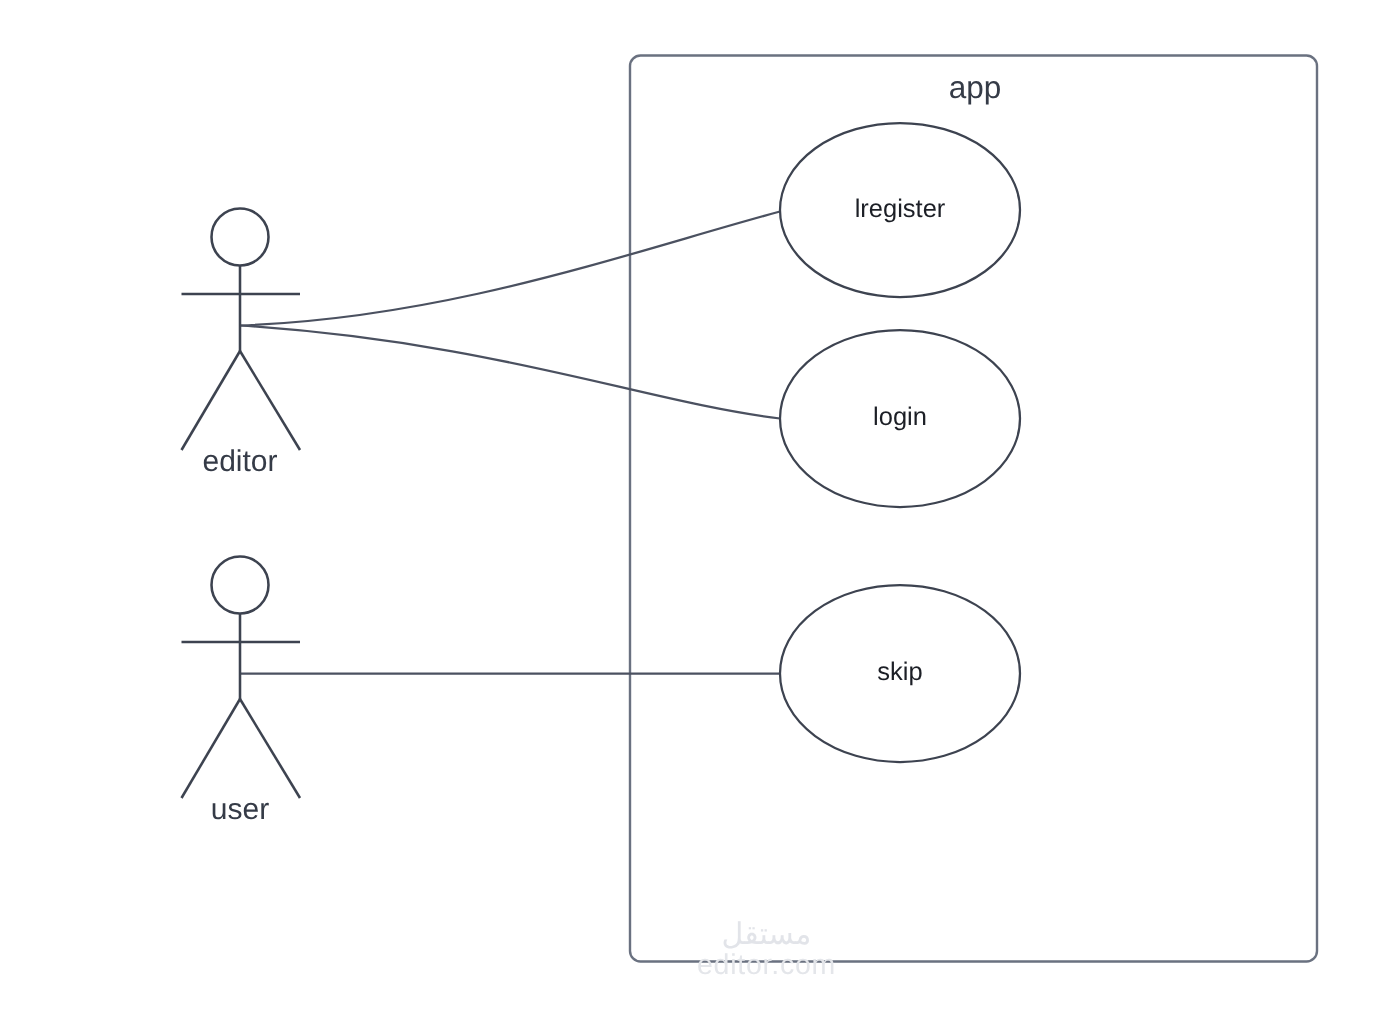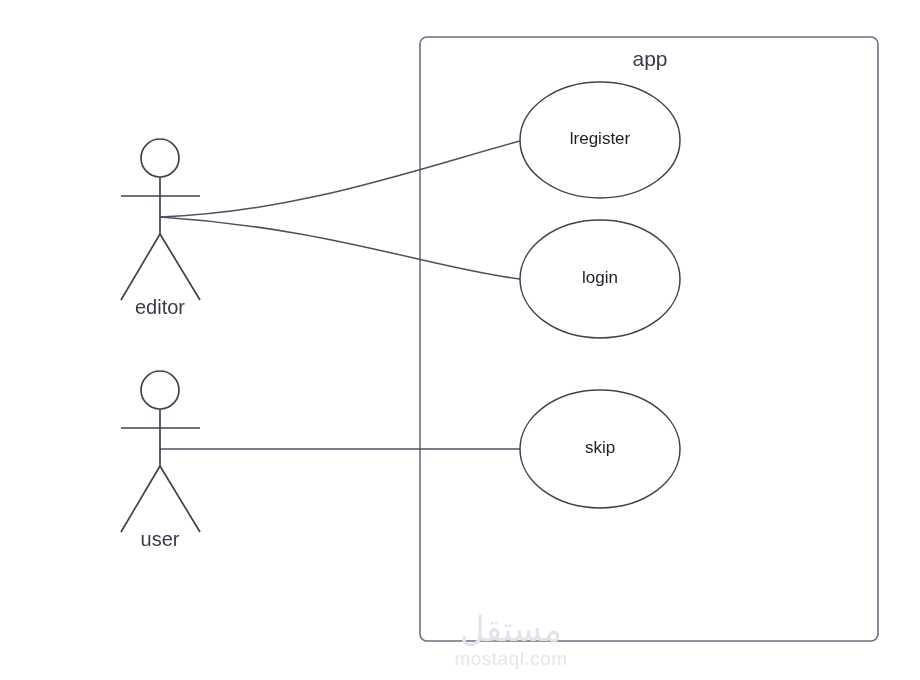--- a/index.html
+++ b/index.html
@@ -72,21 +72,21 @@
     position: absolute;
     left: 396px;
     top: 612px;
     width: 230px;
     text-align: center;
     pointer-events: none;
     user-select: none;
   }
   .watermark-ar {
     font-family: "DejaVu Sans", sans-serif;
-    font-size: 34px;
+    font-size: 20px;
     color: #e2e4e9;
     line-height: 1.05;
     letter-spacing: 1px;
     direction: rtl;
   }
   .watermark-en {
     font-family: "Liberation Sans", sans-serif;
     font-size: 19px;
     color: #e4e6ea;
     line-height: 1.2;
@@ -135,14 +135,14 @@
 
   <g>
     <ellipse class="use-case-ellipse" cx="600" cy="449" rx="80" ry="59"></ellipse>
     <text class="usecase-text" x="600" y="449">skip</text>
   </g>
 
 </svg>
 
 <div class="watermark-wrap">
   <div class="watermark-ar">مستقل</div>
-  <div class="watermark-en">mostaql.com</div>
+  <div class="watermark-en">editor.com</div>
 </div>
 
 </body></html>

